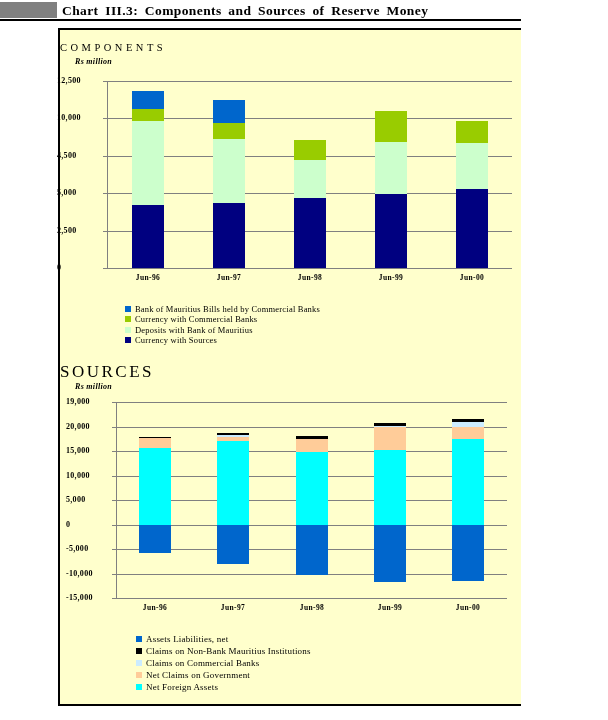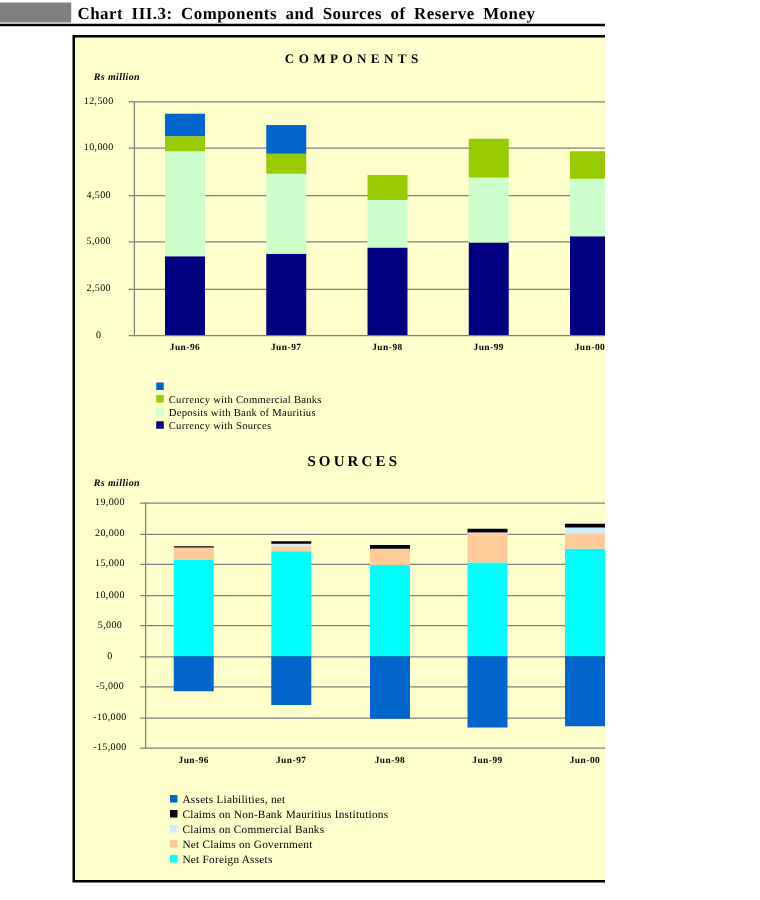--- a/index.html
+++ b/index.html
@@ -1,32 +1,32 @@
 <!DOCTYPE html>
 <html><head>
 <meta charset="utf-8">
 <style>
   html,body{margin:0;padding:0;background:#fff;}
-  .page{position:relative;width:484px;height:720px;background:#fff;overflow:hidden;
+  .page{position:relative;width:521px;height:720px;background:#fff;overflow:hidden;
         font-family:"Liberation Serif","DejaVu Serif",serif;color:#000;}
   .gray-box{position:absolute;left:0;top:2px;width:57px;height:16px;background:#808080;}
   .main-title{position:absolute;left:62px;top:3px;font-size:13.5px;font-weight:bold;
         letter-spacing:.4px;word-spacing:3px;white-space:nowrap;}
   .rule{position:absolute;left:0;top:19px;width:608px;height:2px;background:#000;}
   .panel{position:absolute;left:58px;top:28px;width:480px;height:674px;
         border:2px solid #000;background:#FFFFCC;}
   .layer{position:absolute;left:0;top:0;width:100%;height:100%;}
-  .c-title{position:absolute;left:0;width:446px;text-align:center;font-weight:bold;white-space:nowrap;}
+  .c-title{position:absolute;left:0;width:446px;text-align:left;font-weight:normal;white-space:nowrap;}
   .t0{top:12px;font-size:10.5px;letter-spacing:3.5px;}
-  .t1{top:332px;font-size:12px;letter-spacing:2.5px;}
+  .t1{top:332px;font-size:17px;letter-spacing:2.5px;}
   .unit{position:absolute;font-size:8px;font-weight:bold;font-style:italic;letter-spacing:.3px;text-align:right;}
   .u0{left:15px;top:27px;}
   .u1{left:15px;top:352px;}
   .gridline,.tick,.axis{position:absolute;background:#808080;}
-  .ylab{position:absolute;width:44px;font-size:8px;font-weight:normal;text-align:center;
+  .ylab{position:absolute;width:44px;font-size:8px;font-weight:bold;text-align:left;
         letter-spacing:.3px;white-space:nowrap;}
   .xlab{position:absolute;width:60px;font-size:7.5px;font-weight:bold;text-align:center;
         letter-spacing:.4px;white-space:nowrap;}
   .seg{position:absolute;}
   .lg-sq{position:absolute;width:6px;height:6px;}
   .lg-tx{position:absolute;white-space:nowrap;letter-spacing:.2px;}
 </style>
 </head>
 <body>
 
@@ -76,20 +76,21 @@
         <div class="seg" style="left: 315px; top: 112px; width: 32px; height: 52px; background: rgb(204, 255, 204);"></div>
         <div class="seg" style="left: 315px; top: 81px; width: 32px; height: 31px; background: rgb(153, 204, 0);"></div>
         <div class="xlab" style="left: 301px; top: 243px;">Jun-99</div>
         <div class="seg" style="left: 396px; top: 159px; width: 32px; height: 79px; background: rgb(0, 0, 128);"></div>
         <div class="seg" style="left: 396px; top: 113px; width: 32px; height: 46px; background: rgb(204, 255, 204);"></div>
         <div class="seg" style="left: 396px; top: 91px; width: 32px; height: 22px; background: rgb(153, 204, 0);"></div>
         <div class="xlab" style="left: 382px; top: 243px;">Jun-00</div>
       </div>
     <div class="layer" id="legend0">
         <div class="lg-sq" style="left: 65px; top: 276px; background: rgb(0, 102, 204);"></div>
+        <div class="lg-tx" style="left: 75px; top: 274px; font-size: 8.5px;">Bank of Mauritius Bills held by Commercial Banks</div>
         <div class="lg-sq" style="left: 65px; top: 286px; background: rgb(153, 204, 0);"></div>
         <div class="lg-tx" style="left: 75px; top: 284px; font-size: 8.5px;">Currency with Commercial Banks</div>
         <div class="lg-sq" style="left: 65px; top: 297px; background: rgb(204, 255, 204);"></div>
         <div class="lg-tx" style="left: 75px; top: 295px; font-size: 8.5px;">Deposits with Bank of Mauritius</div>
         <div class="lg-sq" style="left: 65px; top: 307px; background: rgb(0, 0, 128);"></div>
         <div class="lg-tx" style="left: 75px; top: 305px; font-size: 8.5px;">Currency with Sources</div>
       </div>
 
     <div class="c-title t1">SOURCES</div>
     <div class="unit u1">Rs million</div>

